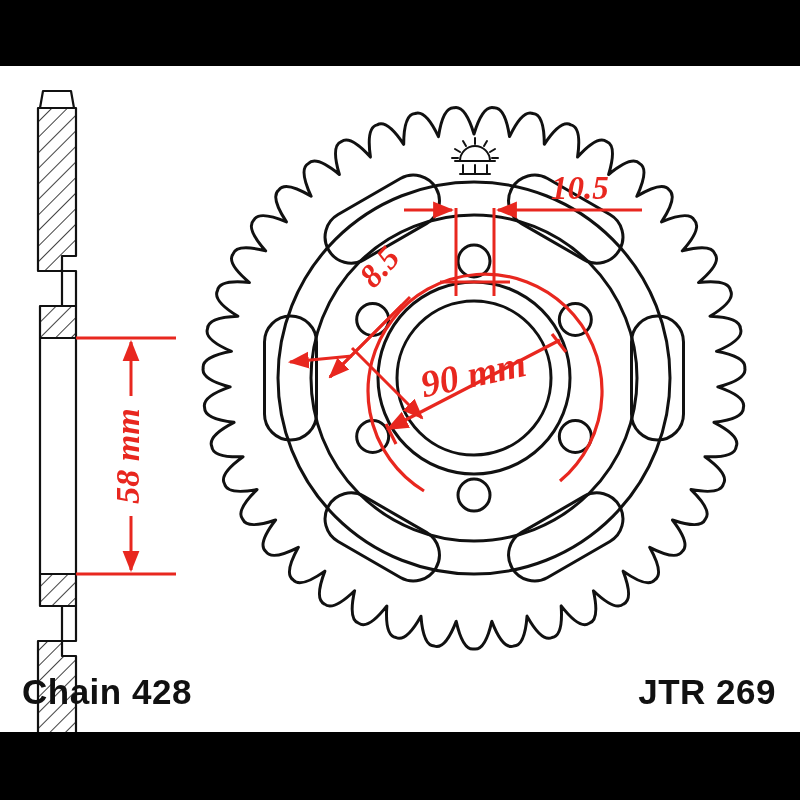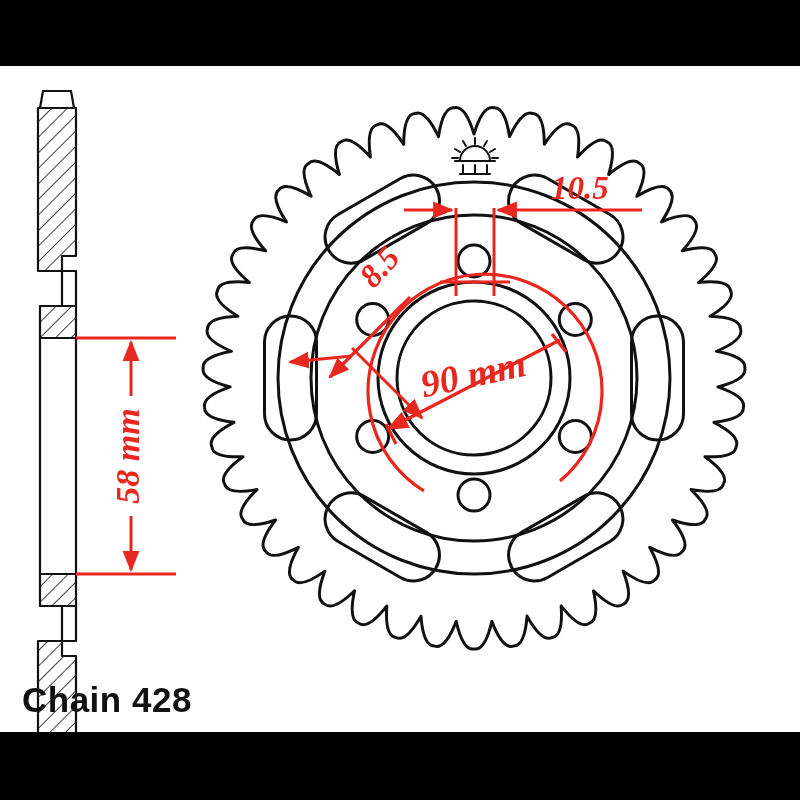--- a/index.html
+++ b/index.html
@@ -40,21 +40,20 @@
 
   .caption {
     position: absolute;
     z-index: 30;
     font-family: "Liberation Sans", sans-serif;
     font-weight: bold;
     font-size: 35px;
     letter-spacing: 0.5px;
     color: #111111;
     white-space: nowrap;
-    margin-top: 8px;
   }
   #chain-label { left: 22px; top: 672px; }
   #part-number-label { right: 24px; top: 672px; }
 </style>
 </head>
 <body>
 
 <div id="page">
 
   <div class="letterbox" id="letterbox-top"></div>
@@ -169,14 +168,15 @@
         <line x1="463" y1="99" x2="463" y2="108"></line>
         <line x1="487" y1="99" x2="487" y2="108"></line>
         <line x1="460" y1="108" x2="490" y2="108"></line>
         <line x1="475" y1="99" x2="475" y2="108"></line>
       </g>
     </svg>
   </div>
 
   <div class="caption" id="chain-label">Chain 428</div>
 
+  <div class="caption" id="part-number-label">JTR 269</div>
 
 </div>
 
 </body></html>

